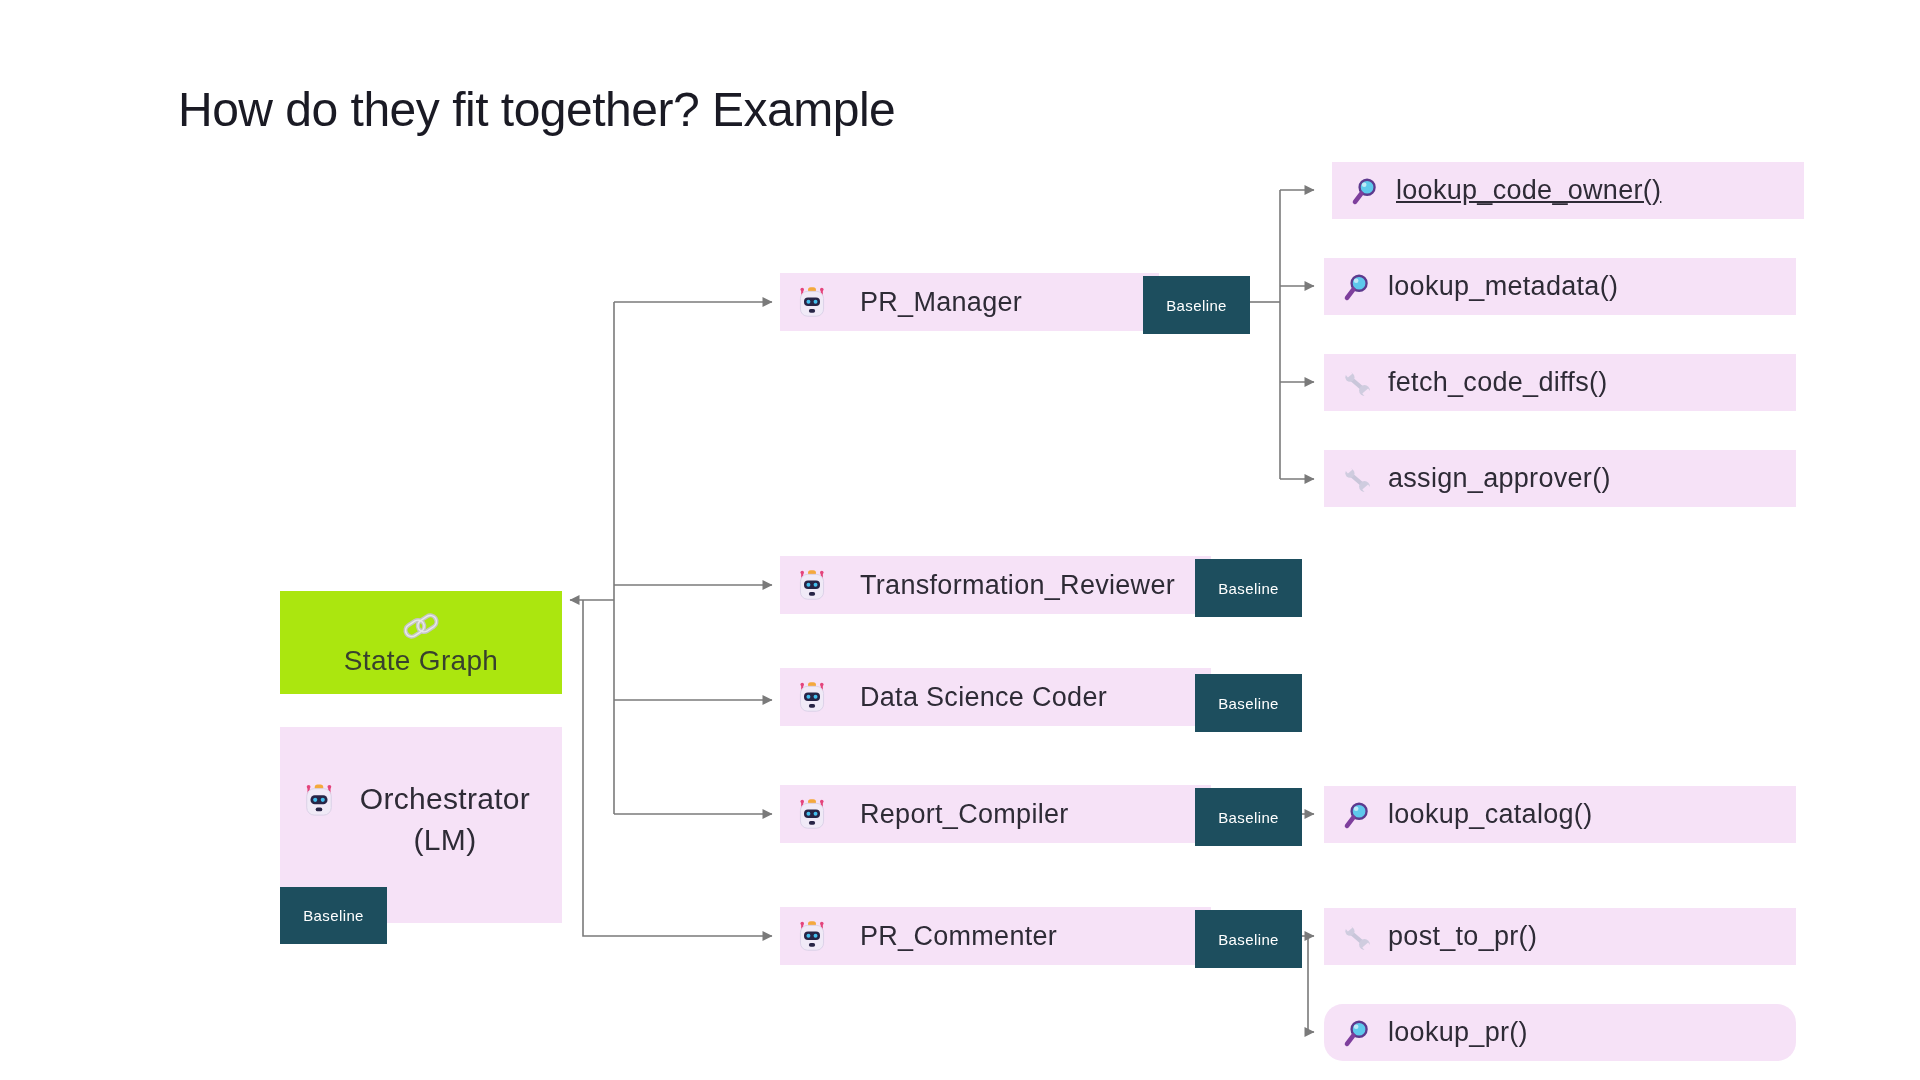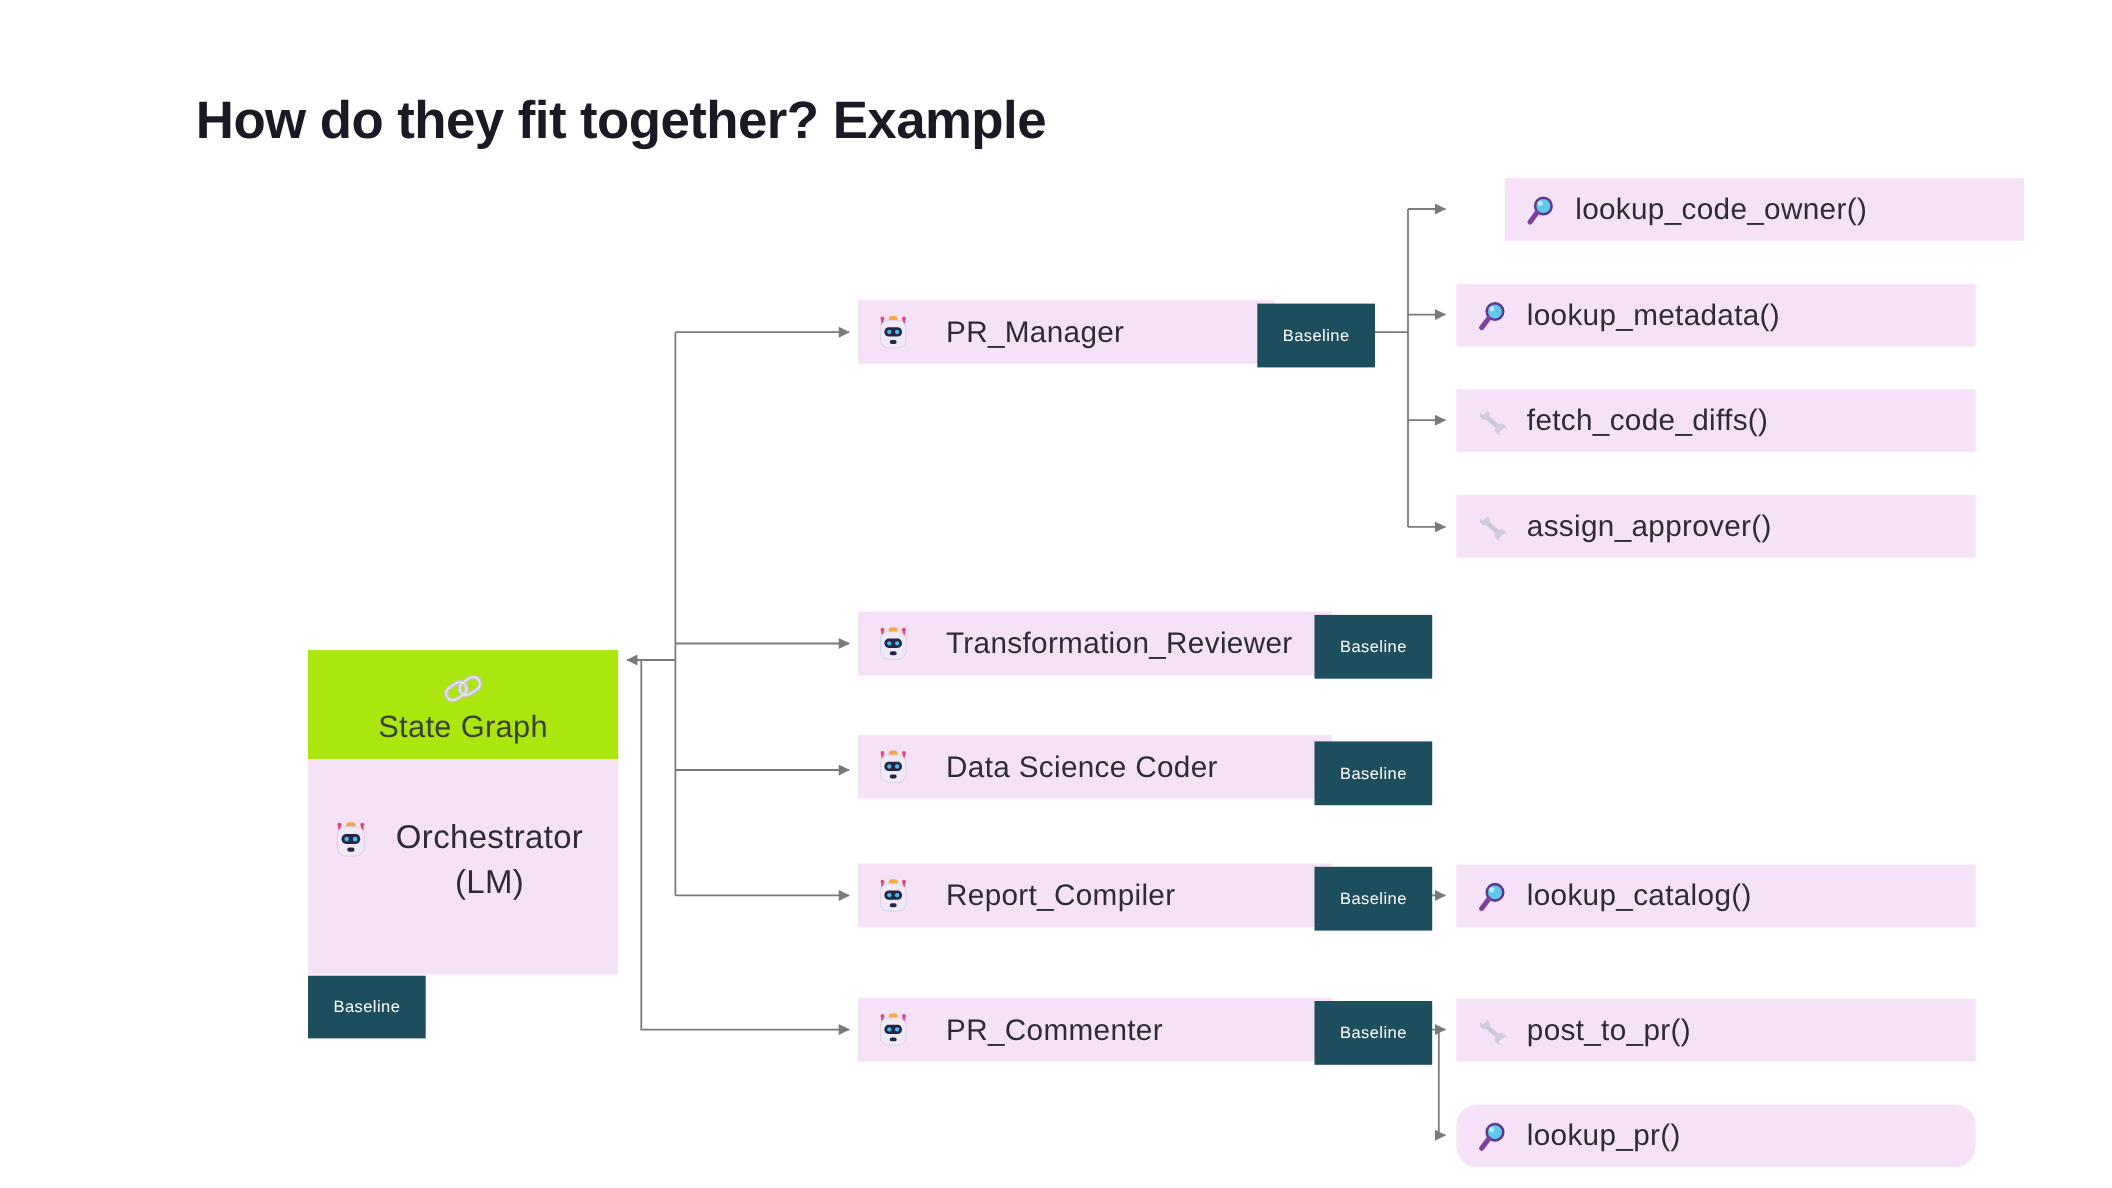--- a/index.html
+++ b/index.html
@@ -1,37 +1,37 @@
 <!DOCTYPE html>
 <html><head>
 <meta charset="utf-8">
 <style>
   html,body{margin:0;padding:0;background:#ffffff;}
   .canvas{
     position:relative;width:1920px;height:1080px;background:#ffffff;overflow:hidden;
     font-family:"Liberation Sans","DejaVu Sans",sans-serif;color:#33313a;
   }
   .title{
-    position:absolute;left:178px;top:82px;font-size:48px;font-weight:700;
+    position:absolute;left:178px;top:82px;font-size:48px;font-weight:400;
     color:#1a1a24;letter-spacing:-0.5px;
   }
   .connectors{position:absolute;left:0;top:0;width:1920px;height:1080px;pointer-events:none;}
   .node{
     position:absolute;display:flex;align-items:center;background:#f6e2f7;
     font-size:27px;font-weight:400;letter-spacing:0.3px;color:#2e2b36;
   }
   .agent{padding-left:16px;gap:32px;}
   .tool{padding-left:18px;gap:16px;}
   .state-graph{
     background:#abe60f;flex-direction:column;justify-content:center;gap:2px;
     font-size:28px;color:#38412e;
   }
   .orchestrator{
     background:#f6e2f7;justify-content:center;align-items:flex-start;
-    padding-top:52px;gap:14px;font-size:30px;
+    padding-top:52px;gap:14px;font-size:30px;margin-top:37px;
   }
   .orch-label{display:block;max-width:190px;text-align:center;line-height:1.35;}
   .badge{
     position:absolute;display:flex;align-items:center;justify-content:center;
     background:#1d4e5e;color:#ffffff;font-size:15px;letter-spacing:0.4px;
   }
   .icon{display:inline-flex;flex:0 0 auto;}
 </style>
 </head>
 <body>
@@ -198,21 +198,21 @@
           <rect x="9" y="13" width="18" height="9.5" rx="4.5" fill="#272546"></rect>
           <circle cx="14" cy="17.8" r="2.2" fill="#44c0ee"></circle>
           <circle cx="22" cy="17.8" r="2.2" fill="#44c0ee"></circle>
           <rect x="14.5" y="26" width="7" height="4" rx="2" fill="#272546"></rect>
         </svg>
     </span>
     <span>PR_Commenter</span>
   </div>
   <div class="badge" style="left:1195px;top:910px;width:107px;height:58px;">Baseline</div>
 
-  <div class="node tool" style="left:1368px;top:162px;width:454px;height:57px;">
+  <div class="node tool" style="left:1332px;top:162px;width:454px;height:57px;text-decoration:underline;">
     <span class="icon">
       <svg width="30" height="30" viewBox="0 0 36 36">
           <circle cx="20.5" cy="13.5" r="9" fill="#5ec9ec" stroke="#5d3a8e" stroke-width="2.8"></circle>
           <circle cx="17" cy="10.5" r="2.8" fill="#bfe9f7"></circle>
           <line x1="13.5" y1="21" x2="6" y2="31" stroke="#7e3f9d" stroke-width="5.5" stroke-linecap="round"></line>
         </svg>
     </span>
     <span>lookup_code_owner()</span>
   </div>
 

